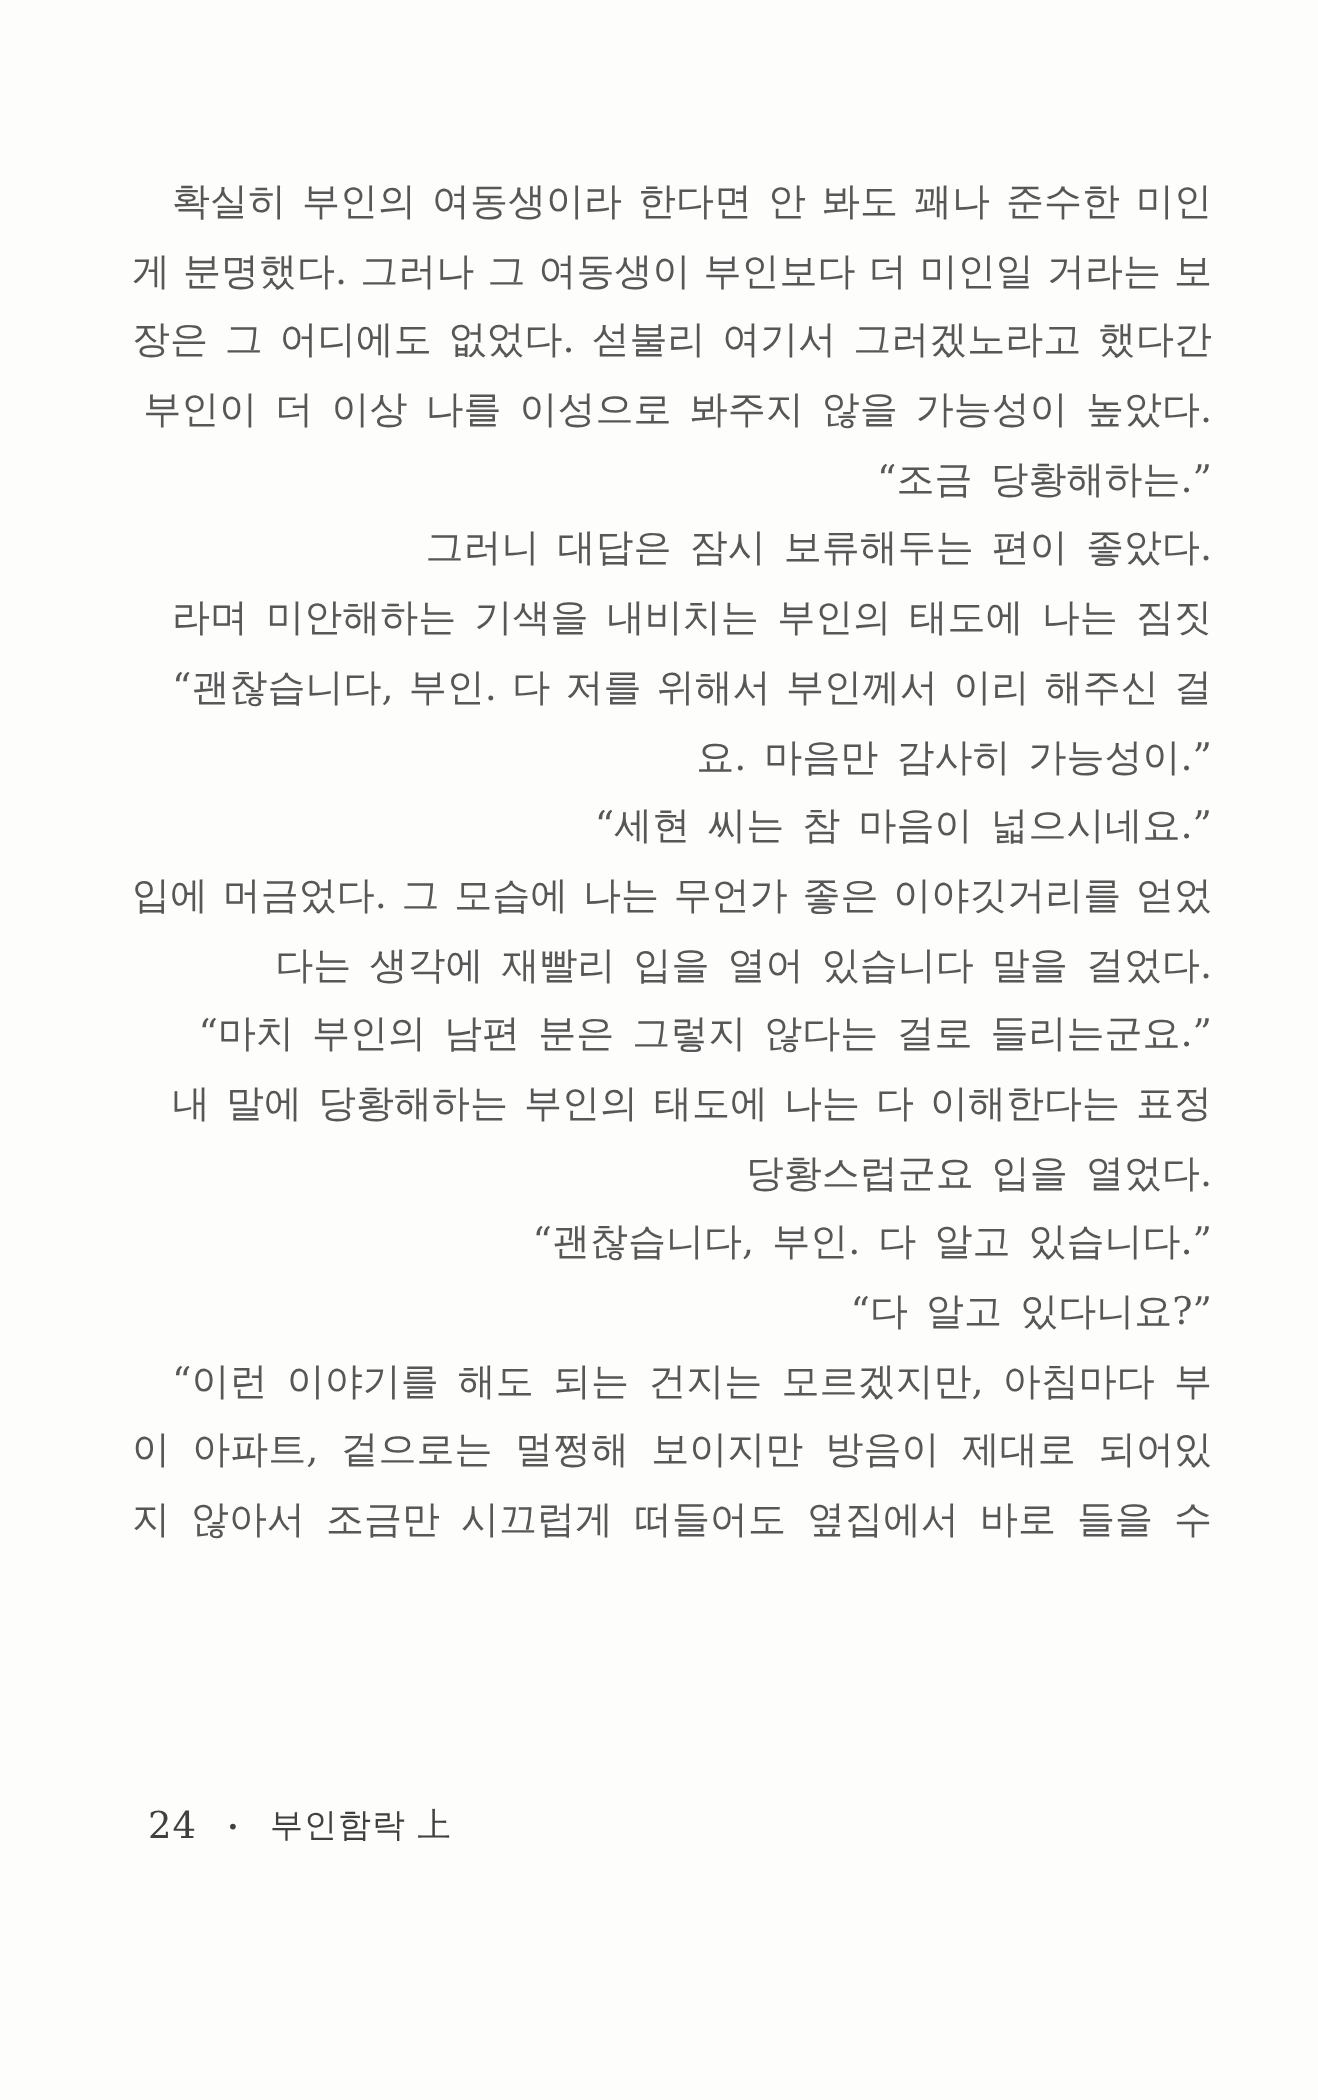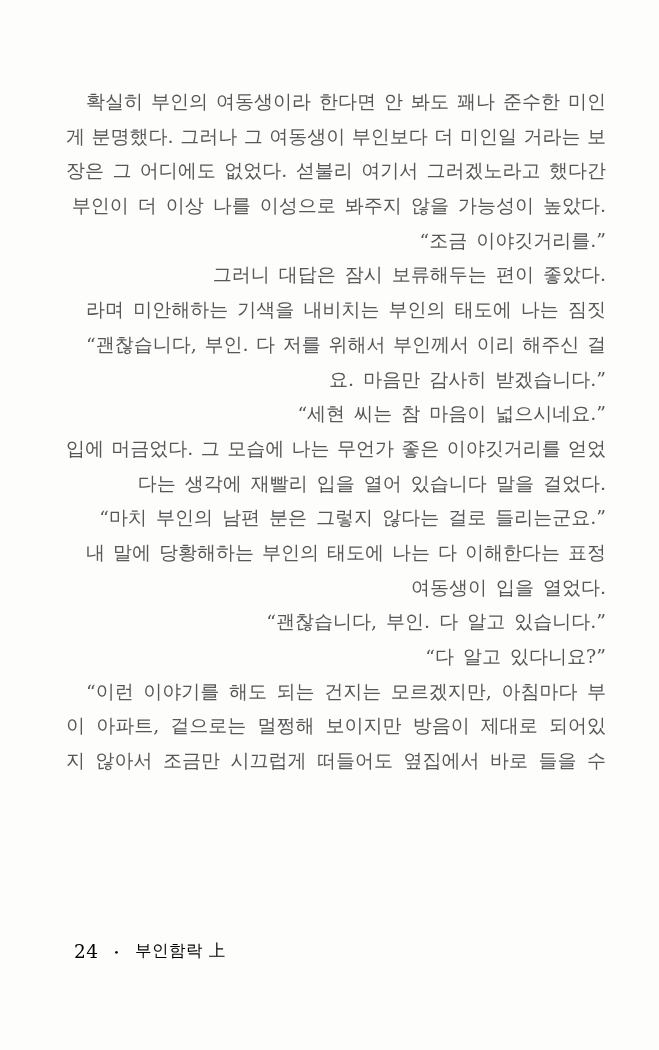--- a/index.html
+++ b/index.html
@@ -30,56 +30,56 @@
   }
   .line.indent { padding-left: 20px; }
   .line.justify {
     text-align: justify;
     text-align-last: justify;
     word-spacing: 0;
   }
   .page-footer {
     position: absolute;
     left: 74px;
-    top: 940px;
+    top: 902px;
     display: flex;
     align-items: center;
     font-size: 16.5px;
-    color: #000000;
+    color: #404040;
     letter-spacing: 0.5px;
   }
   .page-footer .num { font-size: 18.5px; }
   .page-footer .dot {
     font-size: 10px;
     margin: 0 15px;
     position: relative;
     top: 1px;
   }
 </style>
 </head>
 <body>
 
 <div class="page">
 
   <main class="text-block">
       <div class="line indent justify">확실히 부인의 여동생이라 한다면 안 봐도 꽤나 준수한 미인일</div>
       <div class="line justify">게 분명했다. 그러나 그 여동생이 부인보다 더 미인일 거라는 보</div>
       <div class="line justify">장은 그 어디에도 없었다. 섣불리 여기서 그러겠노라고 했다간</div>
       <div class="line">부인이 더 이상 나를 이성으로 봐주지 않을 가능성이 높았다.</div>
-      <div class="line indent">“조금 이야깃거리를.”</div>
+      <div class="line indent">“조금 당황해하는.”</div>
       <div class="line indent">그러니 대답은 잠시 보류해두는 편이 좋았다.</div>
       <div class="line indent justify">라며 미안해하는 기색을 내비치는 부인의 태도에 나는 짐짓 너</div>
       <div class="line indent justify">“괜찮습니다, 부인. 다 저를 위해서 부인께서 이리 해주신 걸</div>
-      <div class="line">요. 마음만 감사히 받겠습니다.”</div>
+      <div class="line">요. 마음만 감사히 가능성이.”</div>
       <div class="line indent">“세현 씨는 참 마음이 넓으시네요.”</div>
       <div class="line justify">입에 머금었다. 그 모습에 나는 무언가 좋은 이야깃거리를 얻었</div>
       <div class="line">다는 생각에 재빨리 입을 열어 있습니다 말을 걸었다.</div>
       <div class="line indent">“마치 부인의 남편 분은 그렇지 않다는 걸로 들리는군요.”</div>
       <div class="line indent justify">내 말에 당황해하는 부인의 태도에 나는 다 이해한다는 표정을</div>
-      <div class="line">여동생이 입을 열었다.</div>
+      <div class="line">당황스럽군요 입을 열었다.</div>
       <div class="line indent">“괜찮습니다, 부인. 다 알고 있습니다.”</div>
       <div class="line indent">“다 알고 있다니요?”</div>
       <div class="line indent justify">“이런 이야기를 해도 되는 건지는 모르겠지만, 아침마다 부</div>
       <div class="line justify">이 아파트, 겉으로는 멀쩡해 보이지만 방음이 제대로 되어있</div>
       <div class="line justify">지 않아서 조금만 시끄럽게 떠들어도 옆집에서 바로 들을 수</div>
     </main>
 
   <footer class="page-footer">
     <span class="num">24</span>
     <span class="dot">•</span>

